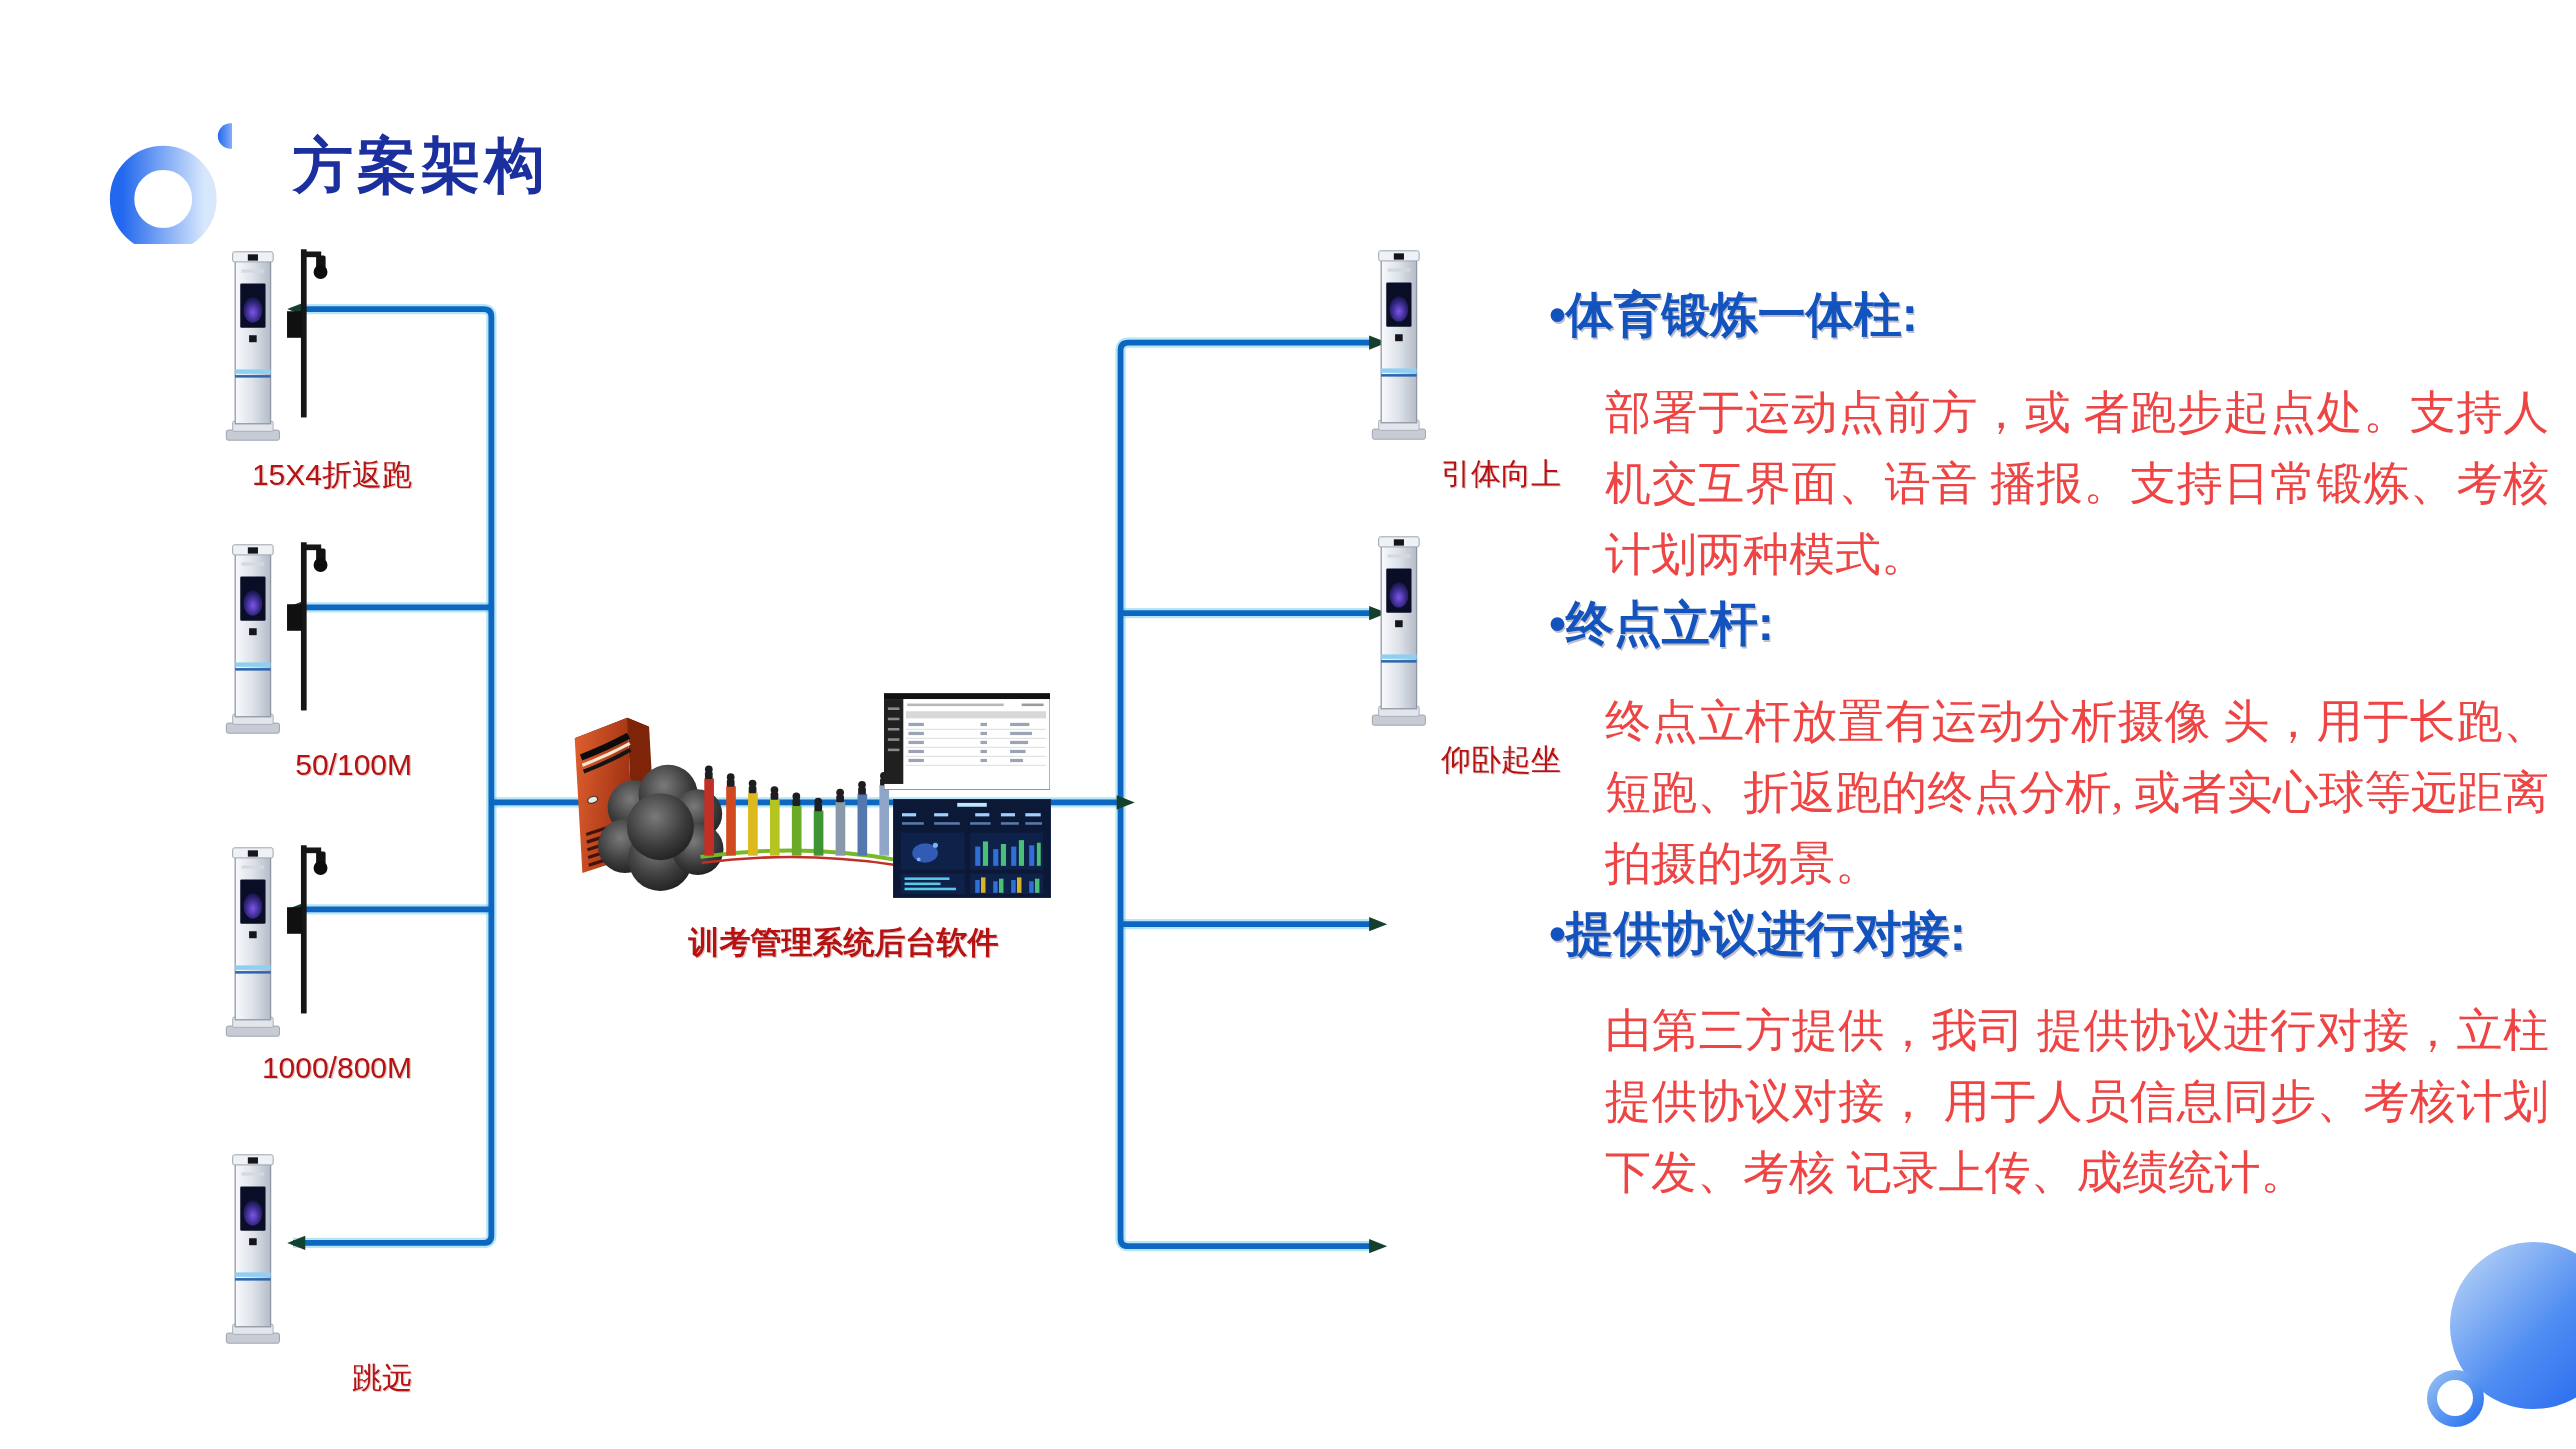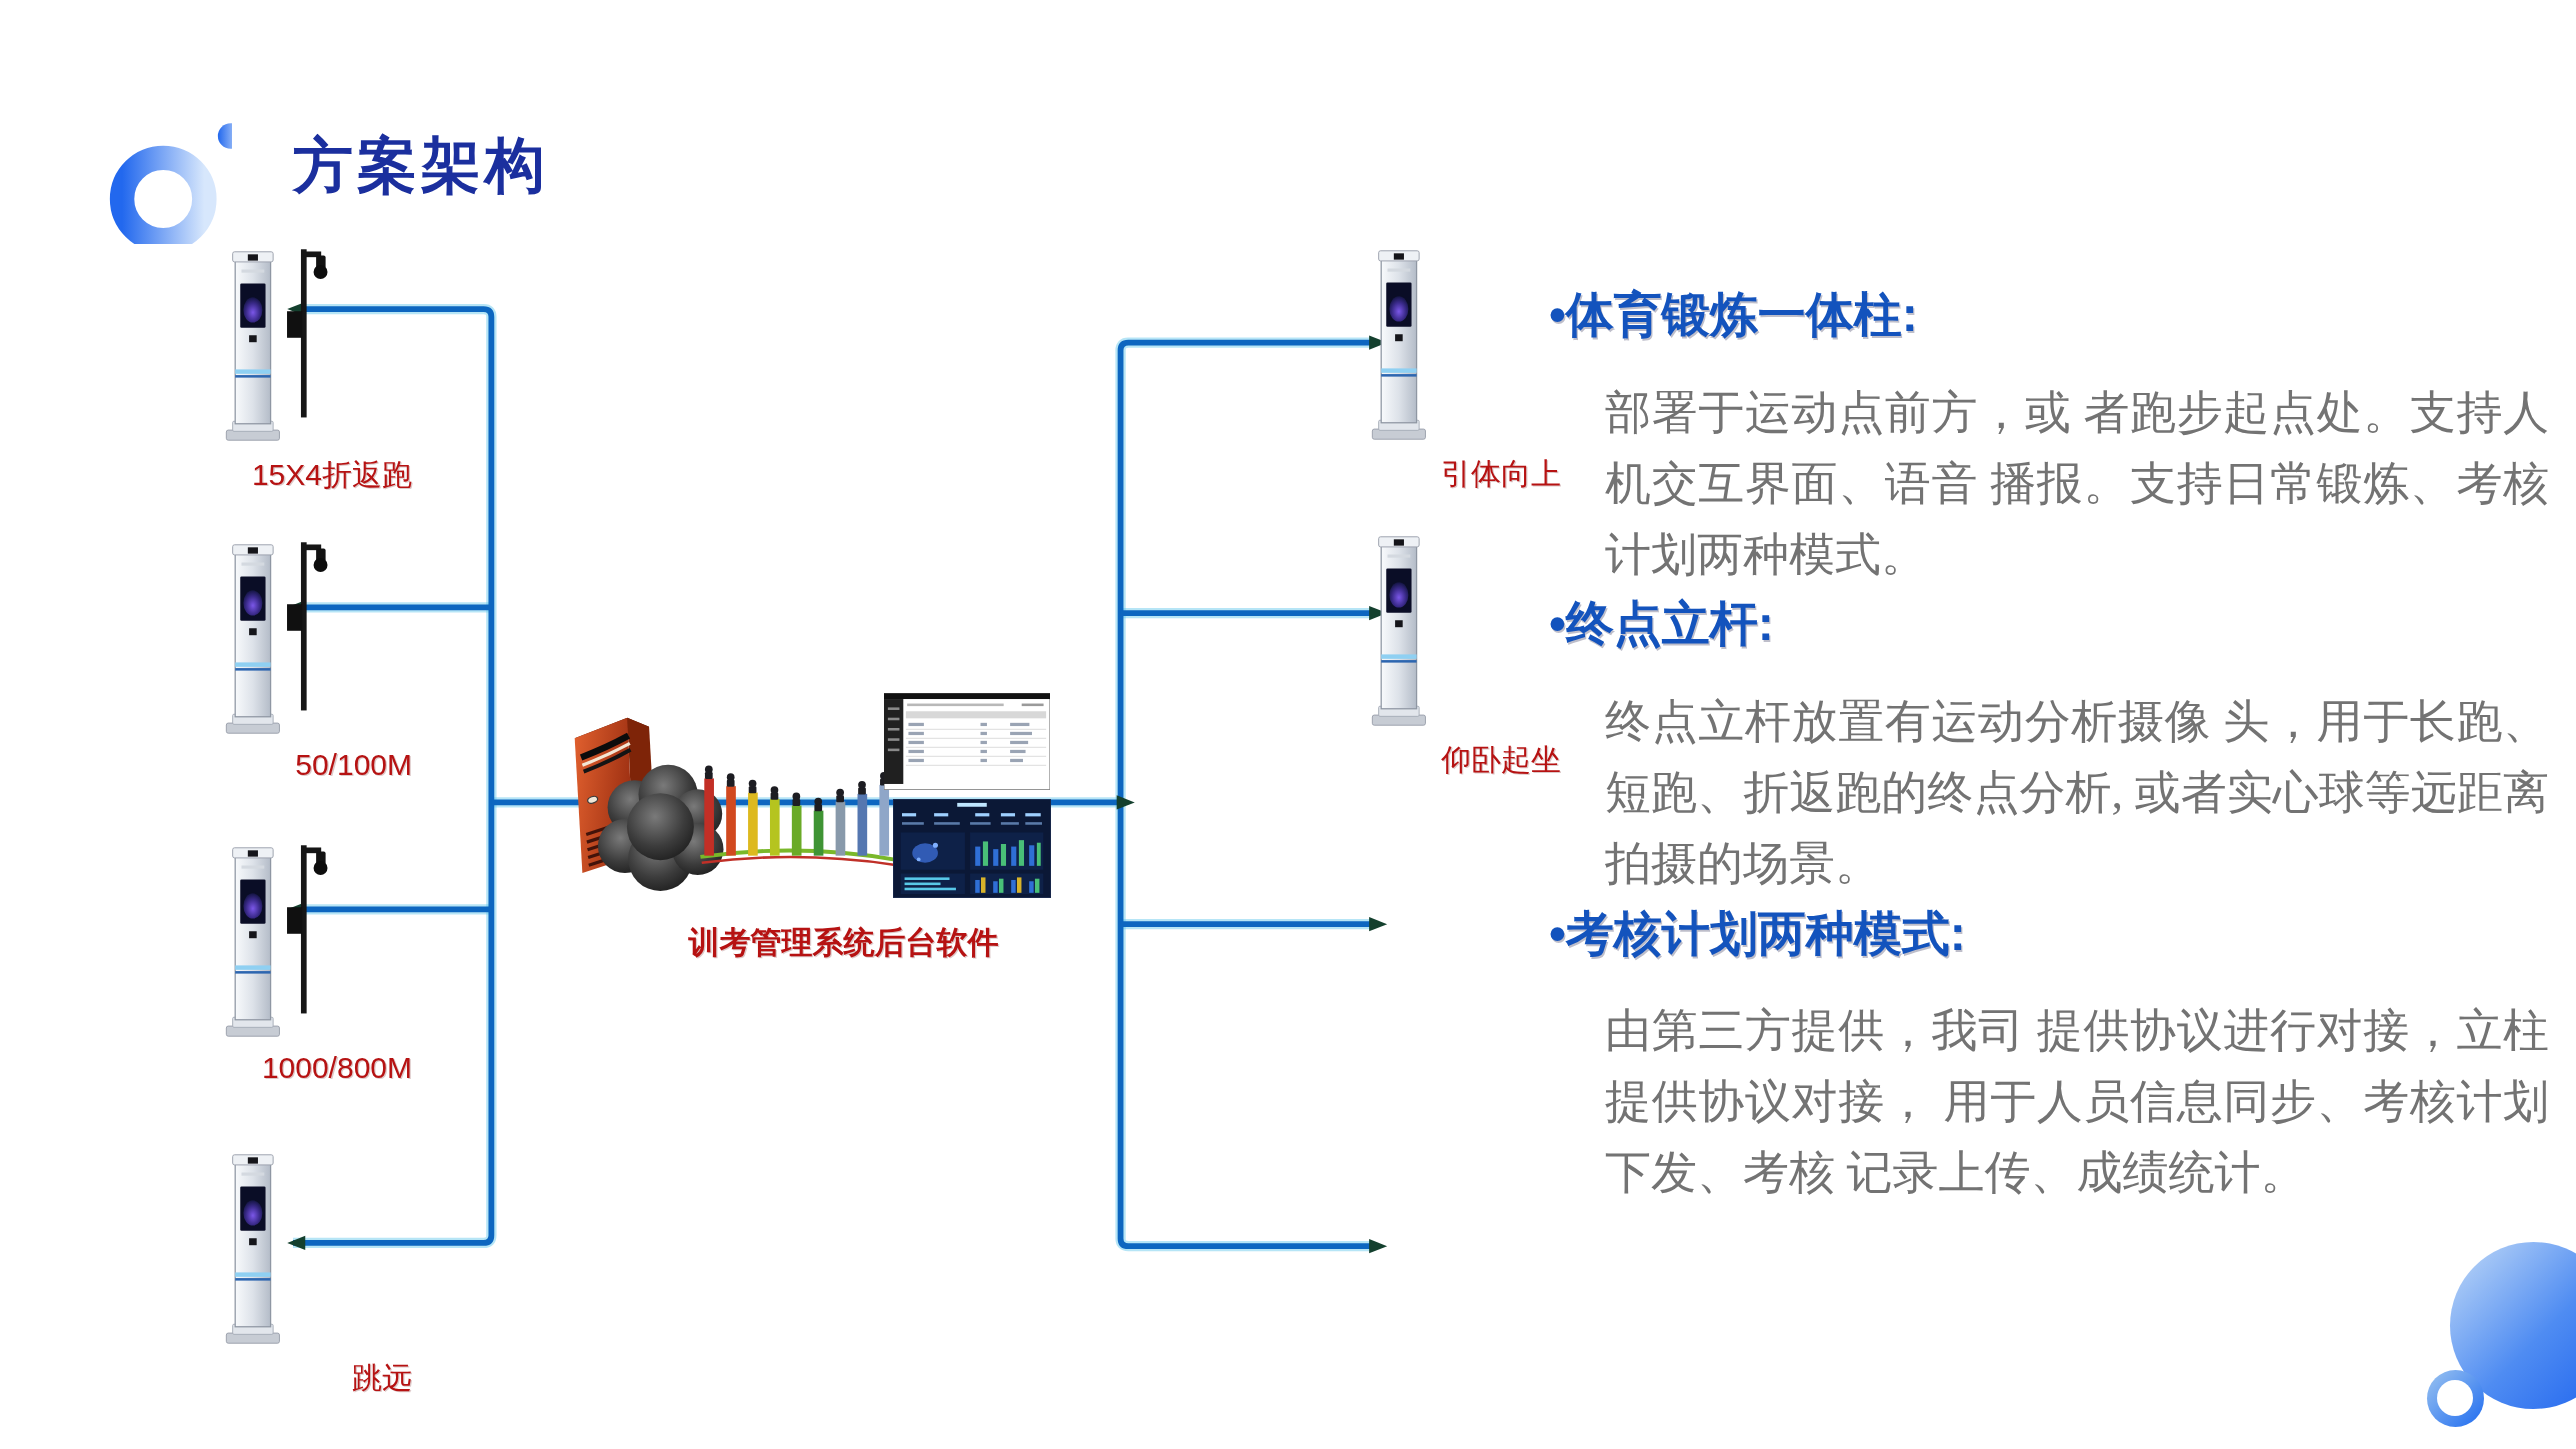--- a/index.html
+++ b/index.html
@@ -37,21 +37,21 @@
   #scorebars{left:694px;top:746px;width:206px;height:126px;}
   #shot-light{left:884px;top:693px;width:166px;height:97px;}
   #shot-dark{left:893px;top:799px;width:158px;height:99px;}
   .center-label{position:absolute;left:663px;top:922px;width:361px;z-index:3;
                 text-align:center;font-size:31px;font-weight:bold;color:#b61212;
                 text-shadow:1.3px 1.3px 0 rgba(120,40,40,.25);}
 
   
   .sec-heading{position:absolute;left:1549px;width:966px;font-size:48px;font-weight:bold;
                color:#1353bd;z-index:2;text-shadow:1.3px 1.9px 0 rgba(40,40,80,.30);}
-  .sec-body{position:absolute;left:1605px;width:944px;font-size:46px;color:#737373;z-index:2;
+  .sec-body{position:absolute;left:1605px;width:944px;font-size:46px;color:#ef4444;z-index:2;
             font-family:"Liberation Serif","DejaVu Serif",serif;line-height:71px;
             text-align:justify;}
   #h1{top:283px;} #b1{top:377px;}
   #h2{top:592px;} #b2{top:686px;}
   #h3{top:902px;}#b3{top:995px;}
 
   
   .deco-big{position:absolute;left:2450px;top:1242px;width:167px;height:167px;border-radius:50%;
             background:linear-gradient(135deg,#c3dbf7 0%,#4f8cf2 55%,#1e63ee 100%);z-index:2;}
   .deco-ring{position:absolute;left:2427px;top:1370px;width:57px;height:57px;border-radius:50%;
@@ -361,20 +361,20 @@
         <rect x="221" y="124" width="7" height="22" fill="#49c078"></rect>
     </g>
   </svg>
 
   <div class="center-label">训考管理系统后台软件</div>
 
   <div class="sec-heading" id="h1">•体育锻炼一体柱:</div>
   <div class="sec-body" id="b1">部署于运动点前方，或 者跑步起点处。支持人机交互界面、语音 播报。支持日常锻炼、考核计划两种模式。</div>
   <div class="sec-heading" id="h2">•终点立杆:</div>
   <div class="sec-body" id="b2">终点立杆放置有运动分析摄像 头，用于长跑、短跑、折返跑的终点分析, 或者实心球等远距离拍摄的场景。</div>
-  <div class="sec-heading" id="h3">•考核计划两种模式:</div>
+  <div class="sec-heading" id="h3">•提供协议进行对接:</div>
   <div class="sec-body" id="b3">由第三方提供，我司 提供协议进行对接，立柱提供协议对接， 用于人员信息同步、考核计划下发、考核 记录上传、成绩统计。</div>
 
   <div class="deco-big"></div>
   <div class="deco-ring"></div>
 
 </div>
 
 
 </body></html>

